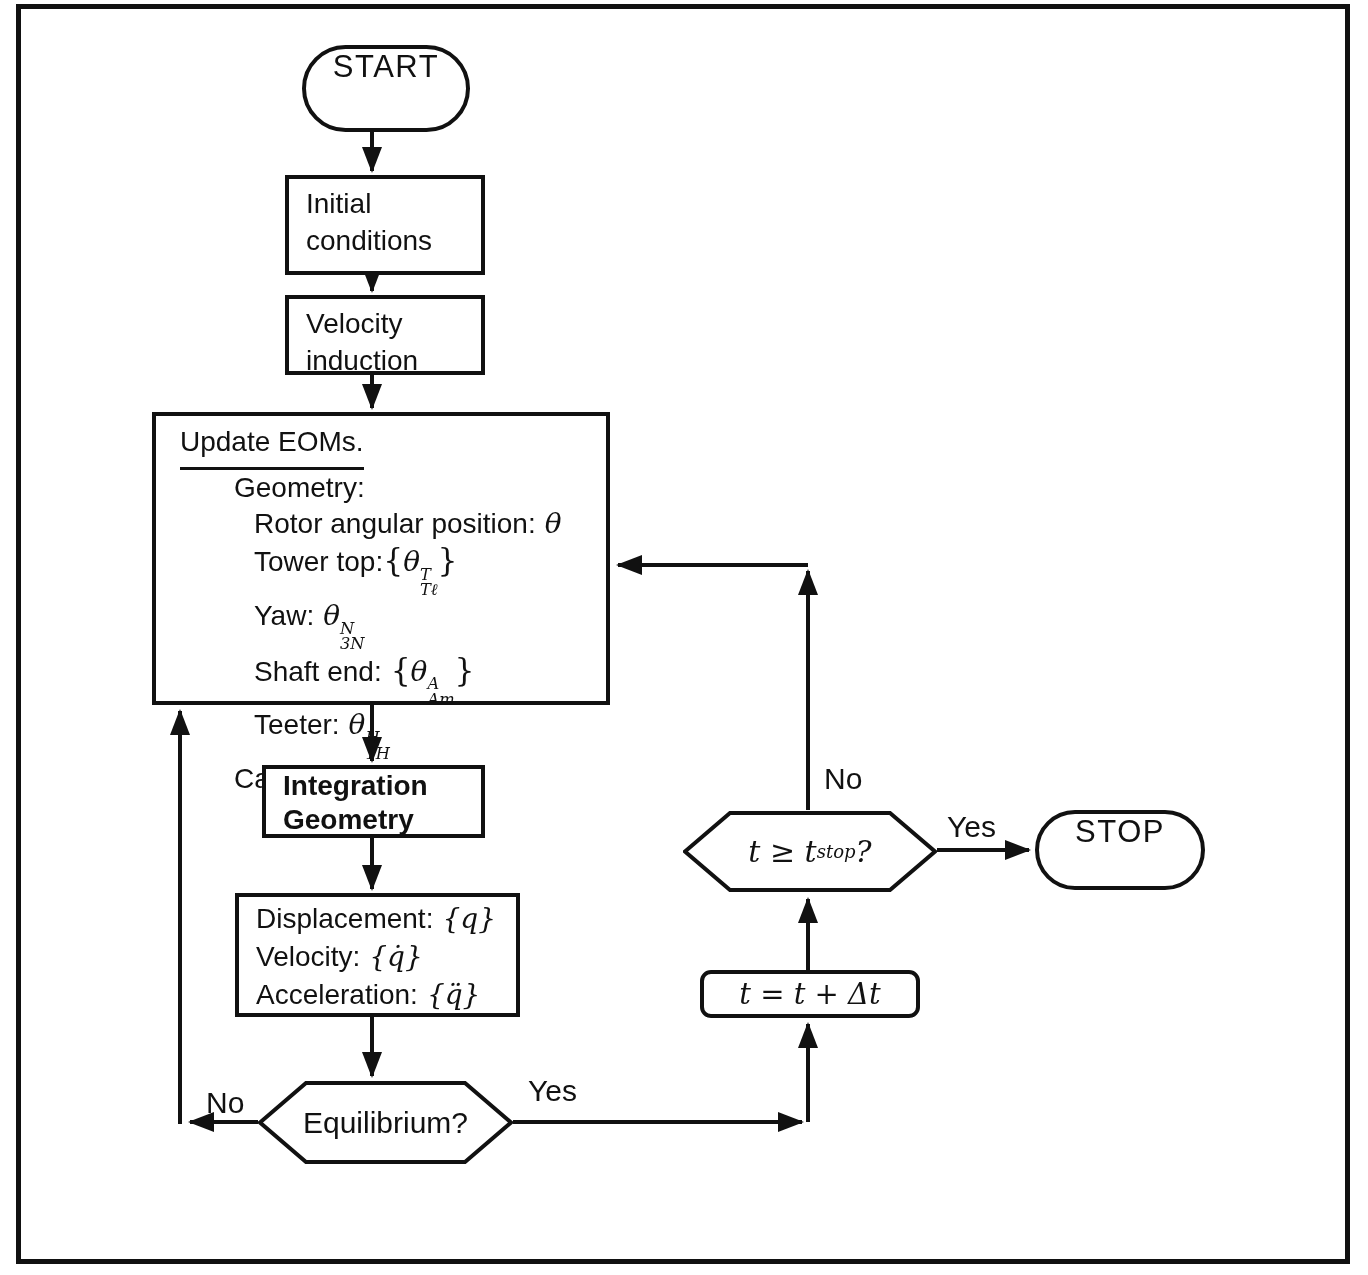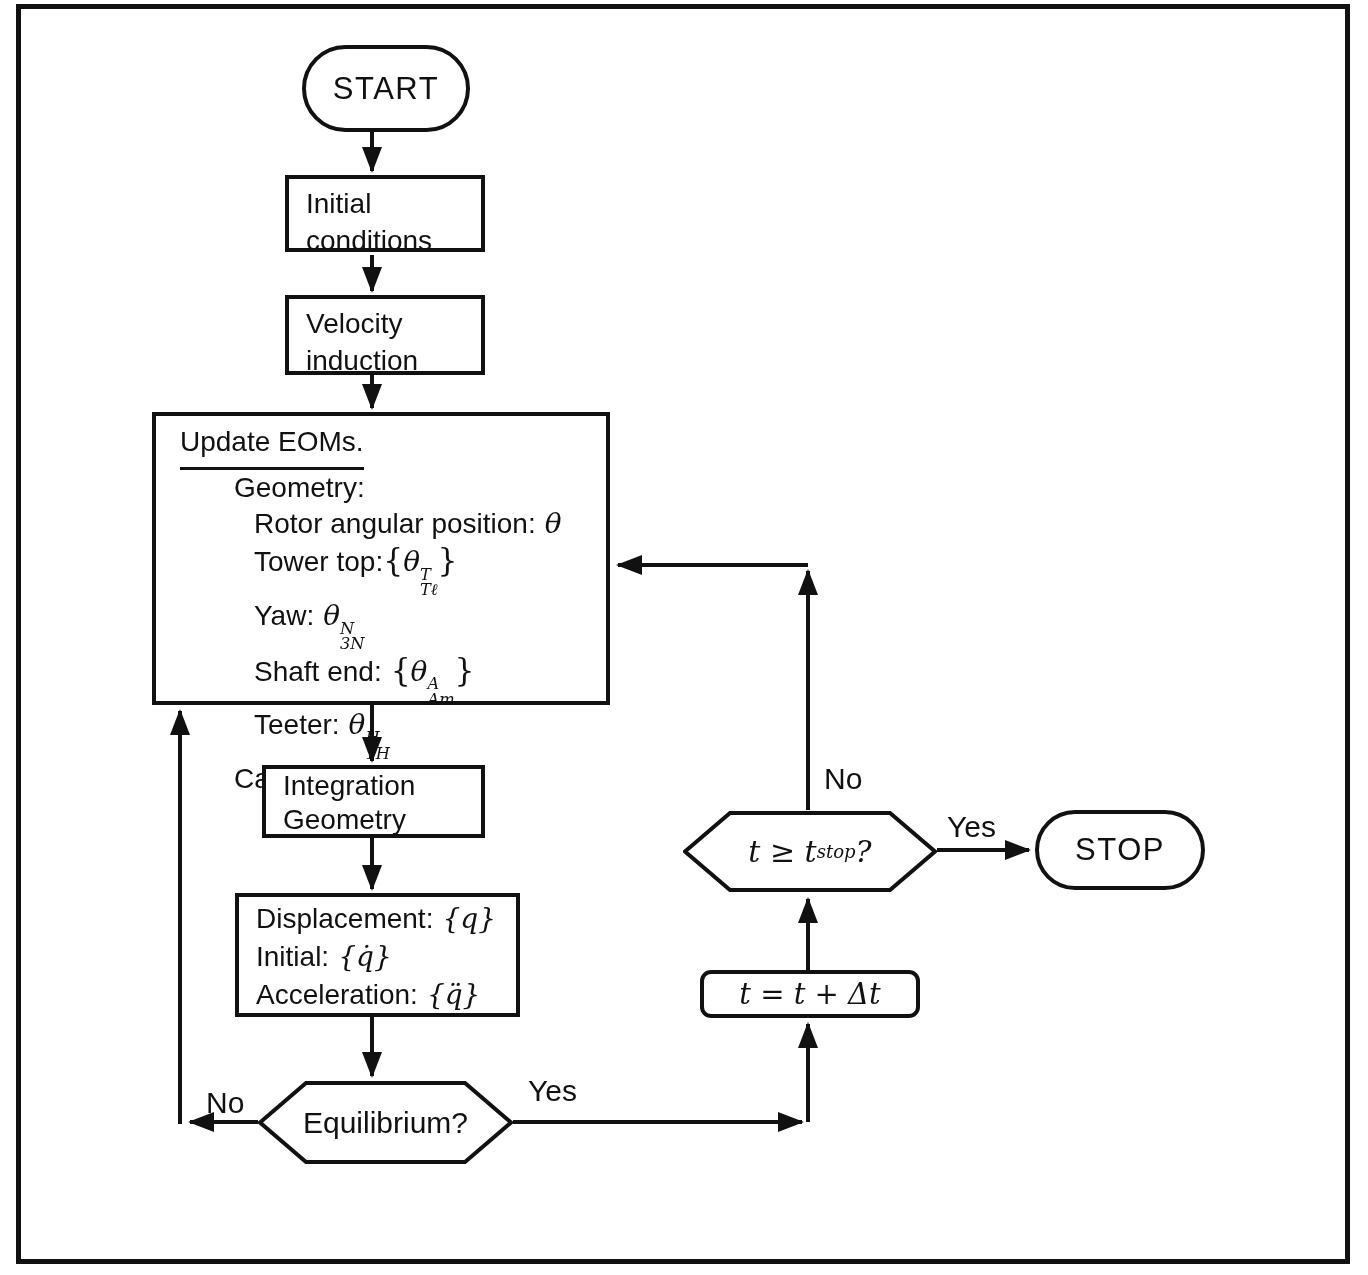--- a/index.html
+++ b/index.html
@@ -13,21 +13,21 @@
   }
   .frame{
     position:absolute;left:16px;top:4px;width:1334px;height:1260px;
     border:5px solid #111;box-sizing:border-box;
   }
   .wires{position:absolute;left:0;top:0;}
   .node{
     position:absolute;border:4px solid #111;background:#fff;
     box-sizing:border-box;
   }
-  .oval{display:flex;align-items:center;justify-content:center;}
+  .oval{display:flex;justify-content:center;}
   .oval .cap{font-size:31px;letter-spacing:1.5px;}
   .boxtxt{
     padding:6px 0 0 17px;font-size:28px;line-height:37px;white-space:nowrap;
   }
   .hex{position:absolute;background:transparent;}
   .hex svg{position:absolute;left:0;top:0;}
   .hex .q{
     position:absolute;inset:0;display:flex;align-items:center;justify-content:center;
     font-size:30px;white-space:nowrap;
   }
@@ -78,21 +78,21 @@
       <path d="M808 810 L808 571" marker-end="url(#ah)"></path>
       <path d="M808 565 L618 565" marker-end="url(#ah)"></path>
       <path d="M937 850 L1029 850" marker-end="url(#ah)"></path>
     </g>
   </svg>
 
   <div class="node oval" style="left:302px;top:45px;width:168px;height:87px;border-radius:44px;">
     <span class="cap">START</span>
   </div>
 
-  <div class="node" style="left:285px;top:175px;width:200px;height:77px;">
+  <div class="node" style="left:285px;top:175px;width:200px;height:100px;">
     <div class="boxtxt">
       <div>Initial</div>
       <div>conditions</div>
     </div>
   </div>
 
   <div class="node" style="left:285px;top:295px;width:200px;height:80px;">
     <div class="boxtxt">
       <div>Velocity</div>
       <div>induction</div>
@@ -127,31 +127,31 @@
     </div>
     <div class="row r-l2">
       <span>Teeter:</span><span class="math gap">θ</span><span class="ss">
           <span>H</span>
           <span>1H</span>
         </span>
     </div>
     <div class="row r-l1">Calculate loads.</div>
   </div>
 
-  <div class="node" style="left:262px;top:765px;width:223px;height:73px;">
+  <div class="node" style="left:262px;top:765px;width:223px;height:73px;font-weight:bold;">
     <div class="boxtxt" style="padding-top:0;line-height:34px;">
       <div>Integration</div>
       <div>Geometry</div>
     </div>
   </div>
 
   <div class="node" style="left:235px;top:893px;width:285px;height:124px;">
     <div class="boxtxt" style="padding-top:3px;line-height:38px;">
       <div><span>Displacement:</span><span class="math gap">{q}</span></div>
-      <div><span>Initial:</span><span class="math gap">{q̇}</span></div>
+      <div><span>Velocity:</span><span class="math gap">{q̇}</span></div>
       <div><span>Acceleration:</span><span class="math gap">{q̈}</span></div>
     </div>
   </div>
 
   <div class="hex" style="left:258px;top:1080px;width:255px;height:85px;">
     <svg width="255" height="85">
       <polygon points="2,42.5 48,3 207,3 253,42.5 207,82 48,82" fill="#fff" stroke="#111" stroke-width="4"></polygon>
     </svg>
     <div class="q">Equilibrium?</div>
   </div>

